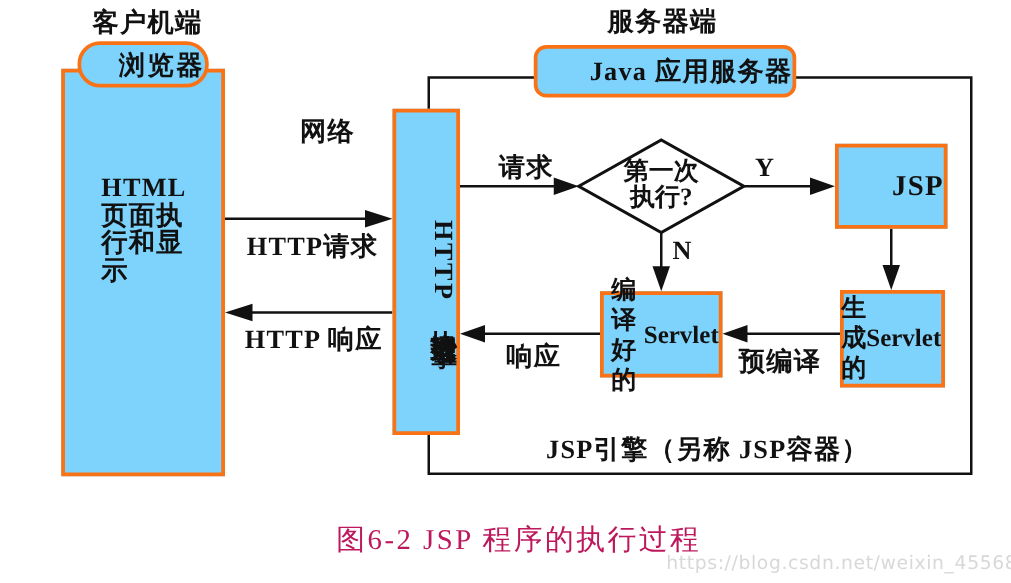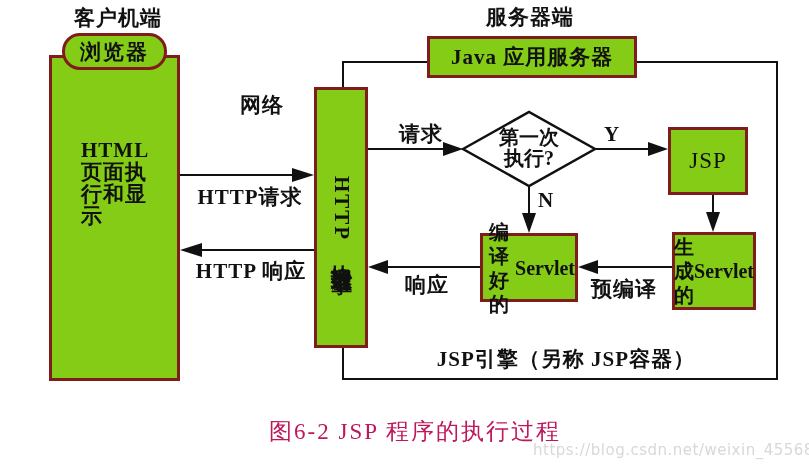--- a/index.html
+++ b/index.html
@@ -2,29 +2,29 @@
 <html><head>
 <meta charset="utf-8">
 <style>
   html,body{margin:0;padding:0;background:#ffffff;}
   .canvas{
     position:relative;width:809px;height:466px;background:#ffffff;overflow:hidden;
     font-family:"Liberation Serif","DejaVu Serif",serif;color:#111111;
   }
   .lbl{position:absolute;white-space:nowrap;font-size:21px;font-weight:700;letter-spacing:1px;transform:translateX(-50%);}
   .lbl.light{font-weight:700;}
-  .box{position:absolute;box-sizing:border-box;background:#84cc16;border:3px solid #7f1d1d;
-       display:flex;align-items:center;justify-content:center;text-align:center;}
+  .box{position:absolute;box-sizing:border-box;background:#7dd3fc;border:3px solid #f97316;
+       display:flex;align-items:center;justify-content:flex-end;text-align:center;}
   .client-rect{left:49px;top:55px;width:131px;height:326px;border-width:3px;align-items:flex-start;}
   .browser-pill{left:62px;top:33px;width:105px;height:37px;border-radius:18px;font-size:21px;font-weight:700;letter-spacing:2px;}
   .big-rect{position:absolute;box-sizing:border-box;left:342px;top:61px;width:436px;height:319px;border:2px solid #111111;background:transparent;}
-  .java-box{left:427px;top:36px;width:210px;height:42px;font-size:21px;font-weight:600;letter-spacing:1px;}
+  .java-box{left:427px;top:36px;width:210px;height:42px;font-size:21px;font-weight:600;letter-spacing:1px;border-radius:10px;}
   .engine-box{left:314px;top:87px;width:54px;height:261px;border-width:3px;}
   .engine-box .vtext{writing-mode:vertical-rl;text-orientation:mixed;font-size:21px;font-weight:700;letter-spacing:2px;line-height:1;}
-  .jsp-box{left:668px;top:115px;width:80px;height:68px;font-size:23px;font-weight:400;letter-spacing:1px;margin-top:12px;}
+  .jsp-box{left:668px;top:115px;width:90px;height:68px;font-size:23px;font-weight:700;letter-spacing:1px;}
   .servlet-box{font-size:20px;font-weight:700;line-height:24px;letter-spacing:0;flex-direction:row;}
   .compiled{left:480px;top:233px;width:98px;height:69px;}
   .generated{left:672px;top:232px;width:84px;height:78px;}
   .html-lines{position:absolute;left:81px;top:139px;font-size:21px;font-weight:700;line-height:22px;letter-spacing:1px;}
   .diamond-text{position:absolute;left:529px;top:127px;transform:translateX(-50%);text-align:center;
     font-size:20px;font-weight:700;line-height:21px;white-space:nowrap;}
   .yn{font-size:21px;font-weight:600;}
   .figure-caption{position:absolute;left:415px;top:416px;transform:translateX(-50%);white-space:nowrap;
     font-size:23px;font-weight:400;color:#be185d;letter-spacing:2px;}
   .watermark{position:absolute;left:533px;top:441px;white-space:nowrap;

